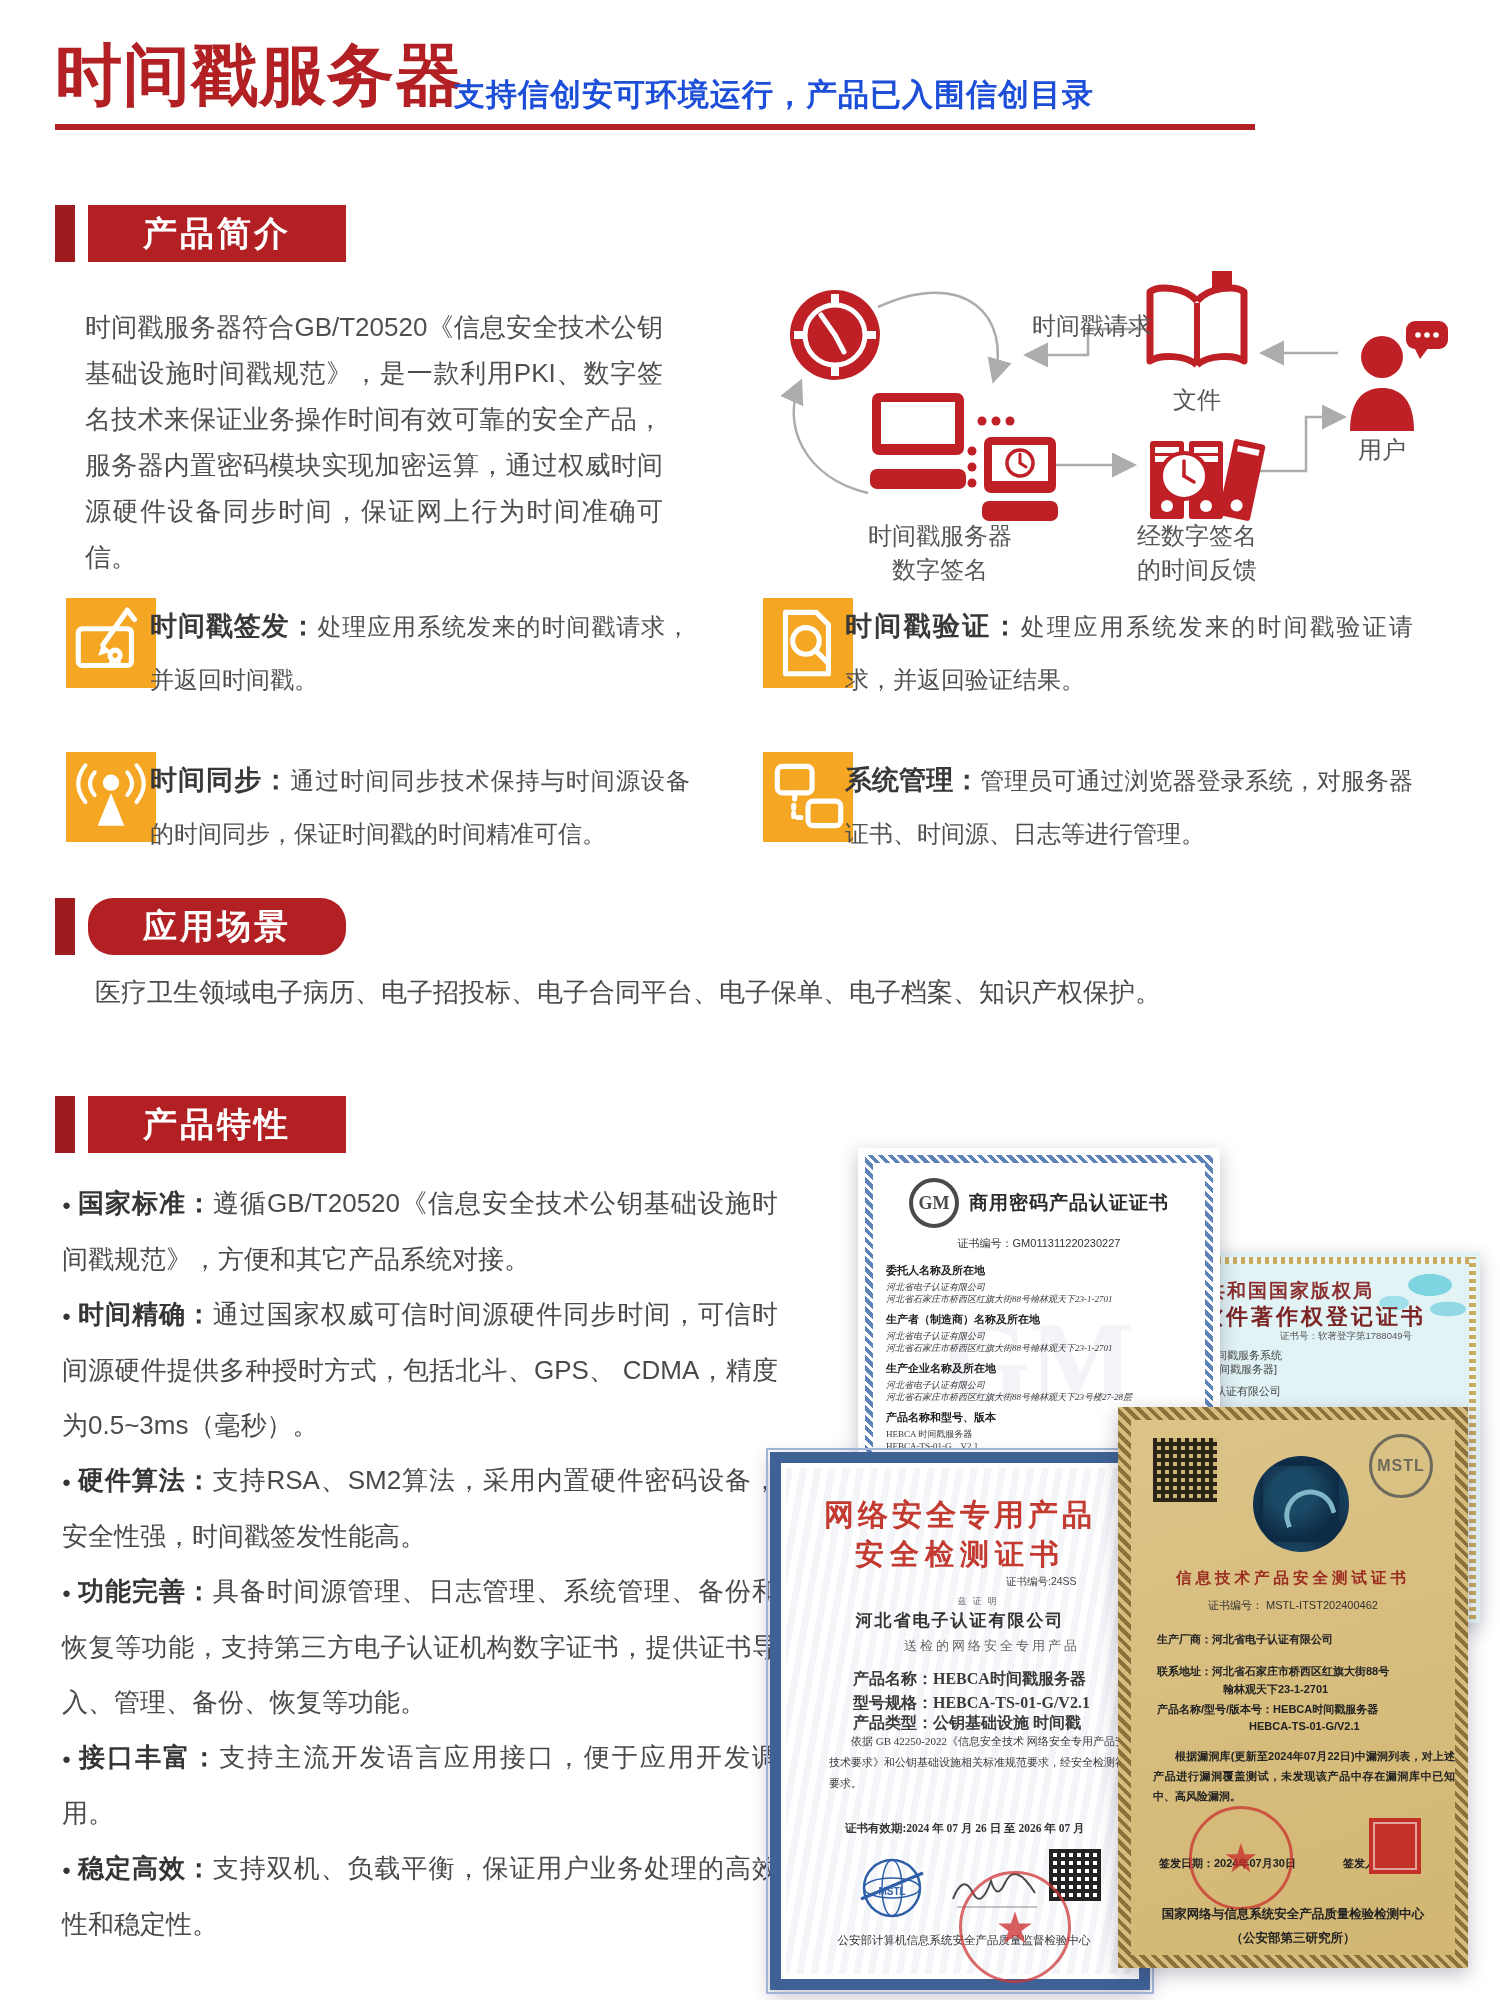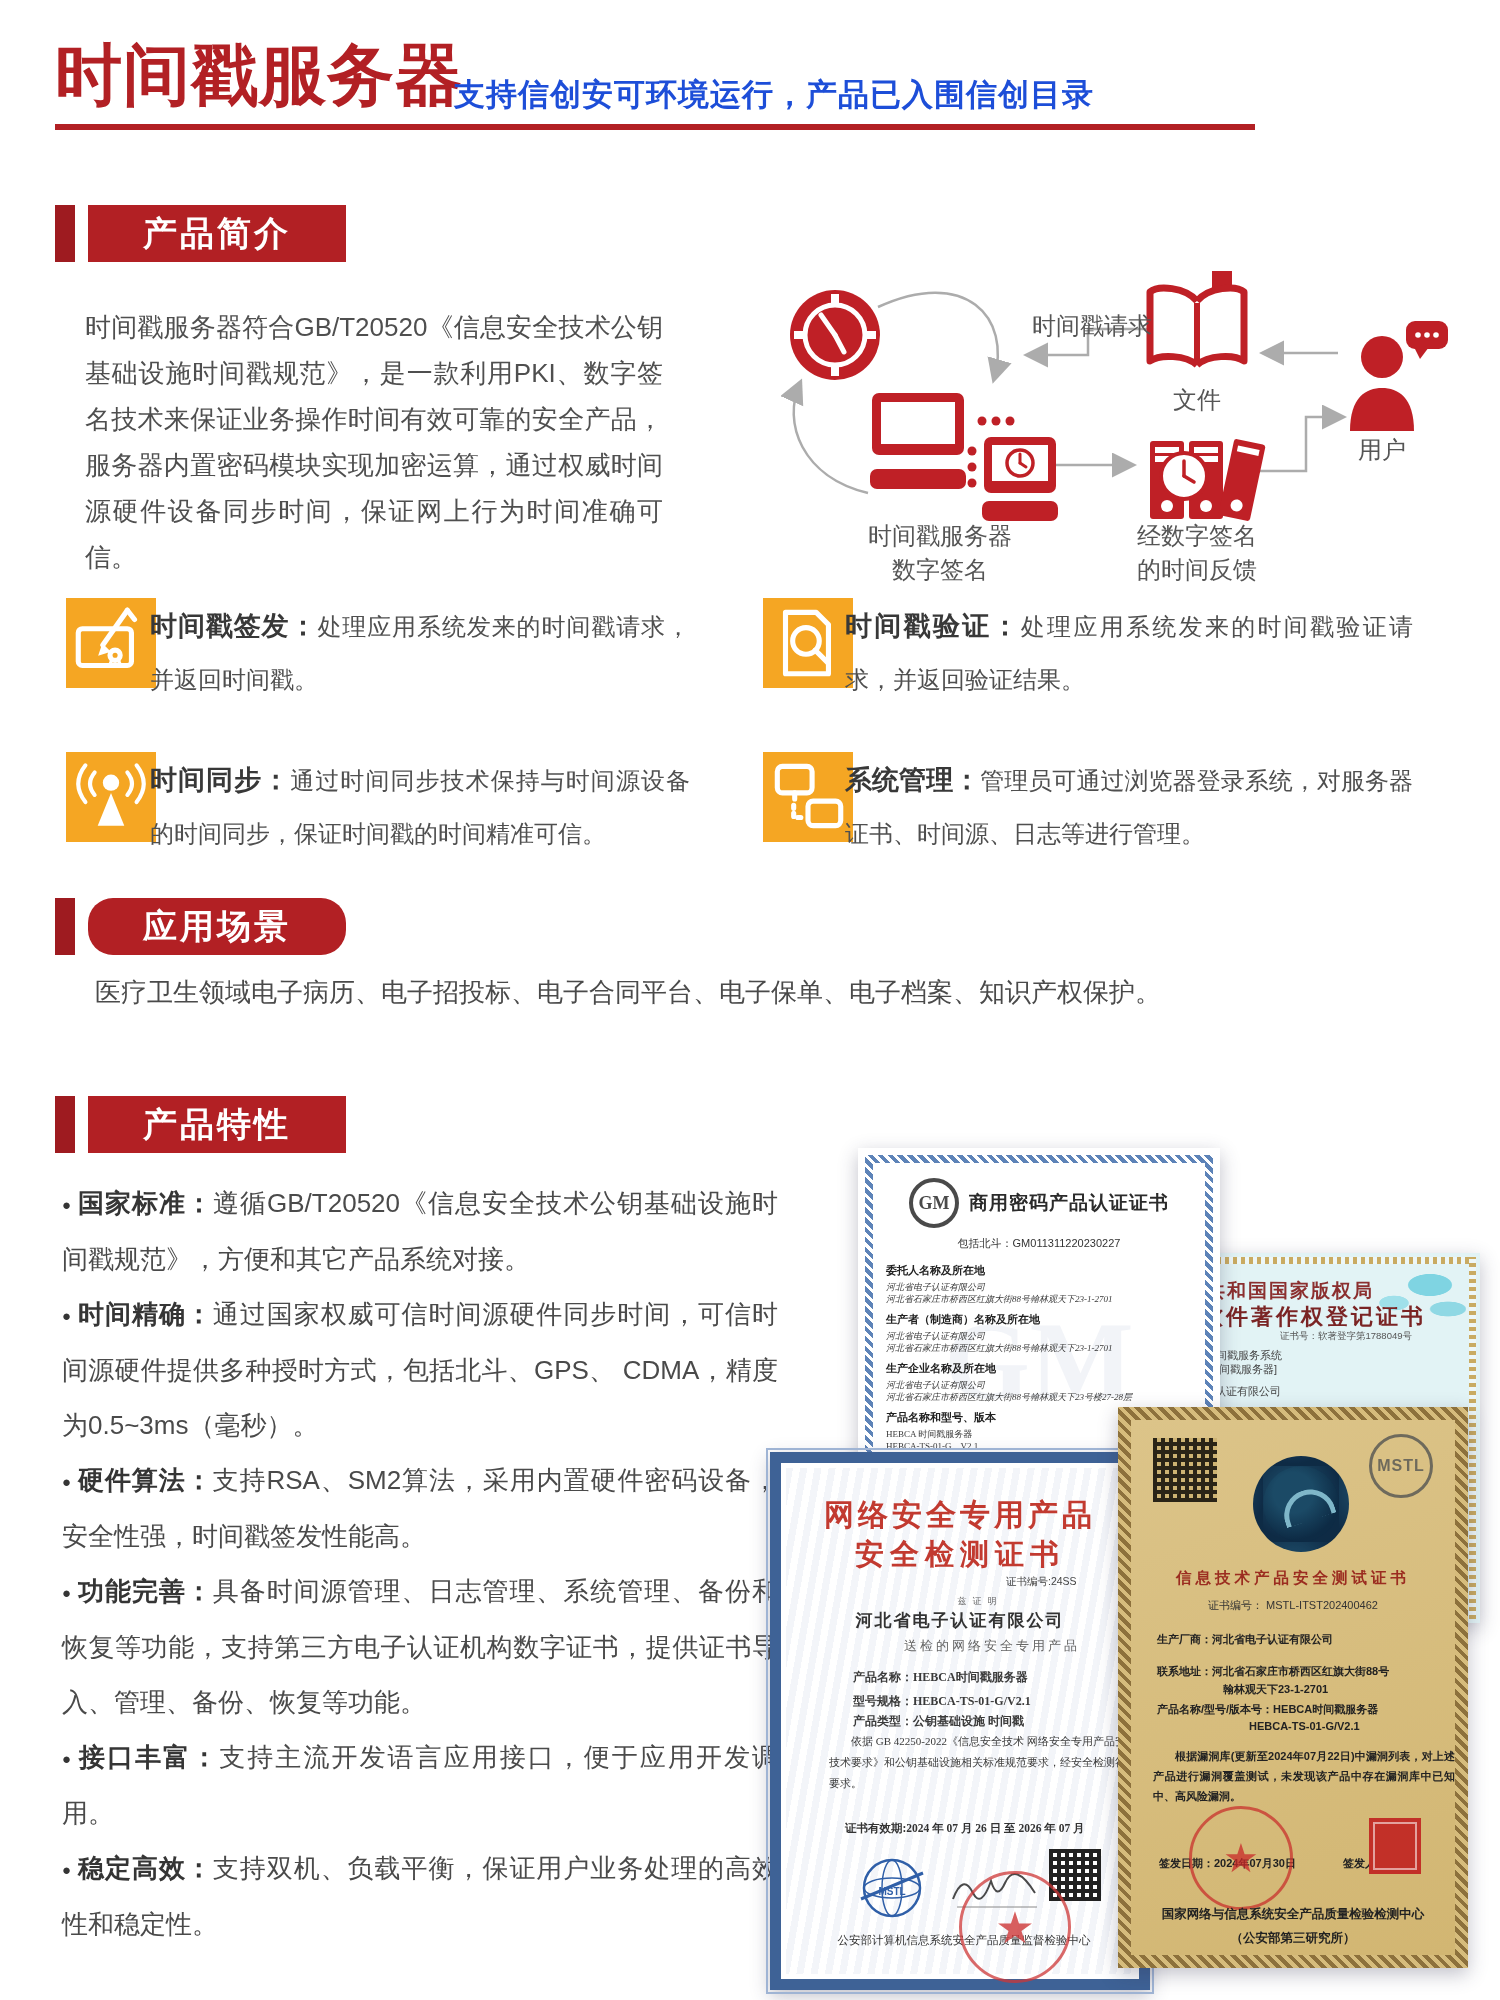--- a/index.html
+++ b/index.html
@@ -82,21 +82,21 @@
   .net-in { position:absolute; inset:5px; background:repeating-linear-gradient(100deg,#f3f5f9 0 7px,#ffffff 7px 14px); }
   .net-t1 { position:absolute; left:0; top:32px;  width:100%; text-align:center; font-family:"Liberation Serif", serif;
             font-weight:bold; font-size:30px; letter-spacing:4px; color:#C23A30; white-space:nowrap; }
   .net-t2 { position:absolute; left:0; top:72px;  width:100%; text-align:center; font-family:"Liberation Serif", serif;
             font-weight:bold; font-size:29px; letter-spacing:6px; color:#C23A30; }
   .net-no { position:absolute; left:225px; top:112px; font-size:10.5px; color:#444; }
   .net-zz { position:absolute; left:0; top:132px; width:100%; text-align:center; font-size:9px; letter-spacing:6px; color:#666;margin-left:20px; }
   .net-co { position:absolute; left:0; top:146px; width:100%; text-align:center; font-family:"Liberation Serif", serif;
             font-weight:bold; font-size:17px; letter-spacing:2px; color:#333; }
   .net-sub{ position:absolute; left:0; top:174px; width:100%; text-align:center; font-size:13px; letter-spacing:3px; color:#666;margin-left:32px; }
-  .net-f  { position:absolute; left:72px; font-family:"Liberation Serif", serif; font-weight:bold; font-size:12px; color:#3A3A3A; }
+  .net-f  { position:absolute; left:72px; font-family:"Liberation Serif", serif; font-weight:bold; font-size:16px; color:#3A3A3A; }
   .net-basis { position:absolute; left:48px; top:268px; width:308px; font-family:"Liberation Serif", serif;
                font-size:11px; line-height:21px; color:#3A3A3A; text-align:justify; text-indent:2em; }
   .net-valid { position:absolute; left:64px; top:358px; font-family:"Liberation Serif", serif; font-weight:bold;
                font-size:11.5px; color:#333; }
   .net-issuer{ position:absolute; left:8px; top:470px; width:350px; text-align:center; font-size:11.5px; color:#333; }
   .net-qr { position:absolute; left:268px; top:386px; width:52px; height:52px;
             background:repeating-linear-gradient(0deg,#222 0 4px,transparent 4px 8px),
                        repeating-linear-gradient(90deg,#222 0 4px,#fff 4px 8px); }
   .net-stamp { position:absolute; left:178px; top:408px; width:112px; height:112px; border:3px solid rgba(205,55,55,.75);
                border-radius:50%; display:flex; align-items:center; justify-content:center;
@@ -319,21 +319,21 @@
     <div class="cr-l2">河北省电子认证有限公司</div>
   </div>
 
   <div class="cert cert-gm">
     <div class="gm-frame"></div>
     <div class="gm-mark">GM</div>
     <div class="gm-head">
       <div class="gm-logo">GM</div>
       <div class="gm-title">商用密码产品认证证书</div>
     </div>
-    <div class="gm-no">包括北斗：GM011311220230227</div>
+    <div class="gm-no">证书编号：GM011311220230227</div>
     <div class="gm-fields">
       <h5>委托人名称及所在地</h5>
       <div>河北省电子认证有限公司</div>
       <div>河北省石家庄市桥西区红旗大街88号翰林观天下23-1-2701</div>
       <h5>生产者（制造商）名称及所在地</h5>
       <div>河北省电子认证有限公司</div>
       <div>河北省石家庄市桥西区红旗大街88号翰林观天下23-1-2701</div>
       <h5>生产企业名称及所在地</h5>
       <div>河北省电子认证有限公司</div>
       <div>河北省石家庄市桥西区红旗大街88号翰林观天下23号楼27-28层</div>

